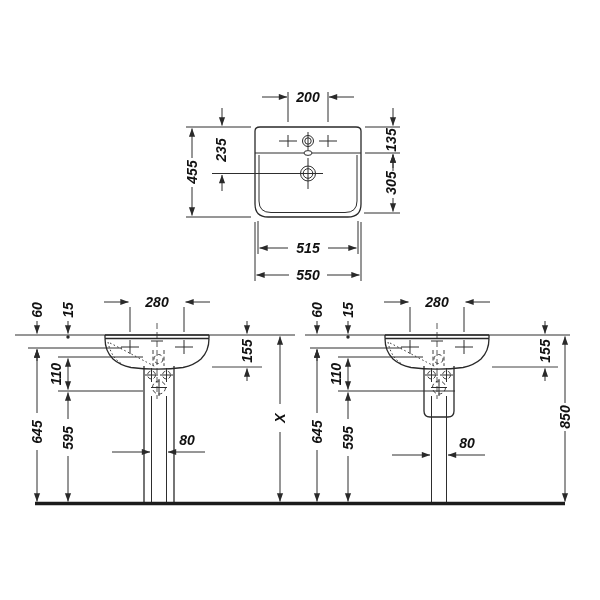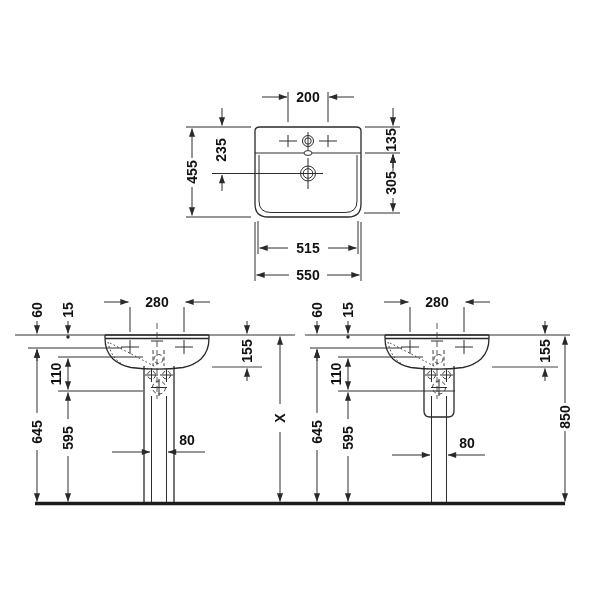--- a/index.html
+++ b/index.html
@@ -1,18 +1,19 @@
 <!DOCTYPE html>
 <html><head>
 <meta charset="utf-8">
 <style>
   html,body{margin:0;padding:0;background:#fff;}
   .stage{
     position:relative;width:600px;height:600px;background:#ffffff;
     font-family:"Liberation Sans", sans-serif;
+    font-style:italic;
   }
   svg{display:block;}
   .thin{stroke:#2e2e2e;stroke-width:1;fill:none;}
   .med{stroke:#2a2a2a;stroke-width:1.3;fill:none;}
   .dim{stroke:#2e2e2e;stroke-width:1;fill:none;}
   .dash{stroke:#2e2e2e;stroke-width:0.9;fill:none;stroke-dasharray:4 2.6;}
   .dot{stroke:#2e2e2e;stroke-width:0.9;fill:none;stroke-dasharray:1.6 2.4;}
   .cl{stroke:#2e2e2e;stroke-width:0.8;fill:none;stroke-dasharray:6 3;}
   .lbl{font-family:"Liberation Sans", sans-serif;font-size:14px;font-weight:bold;fill:#111;}
   .floor{stroke:#1c1c1c;stroke-width:3.6;}

